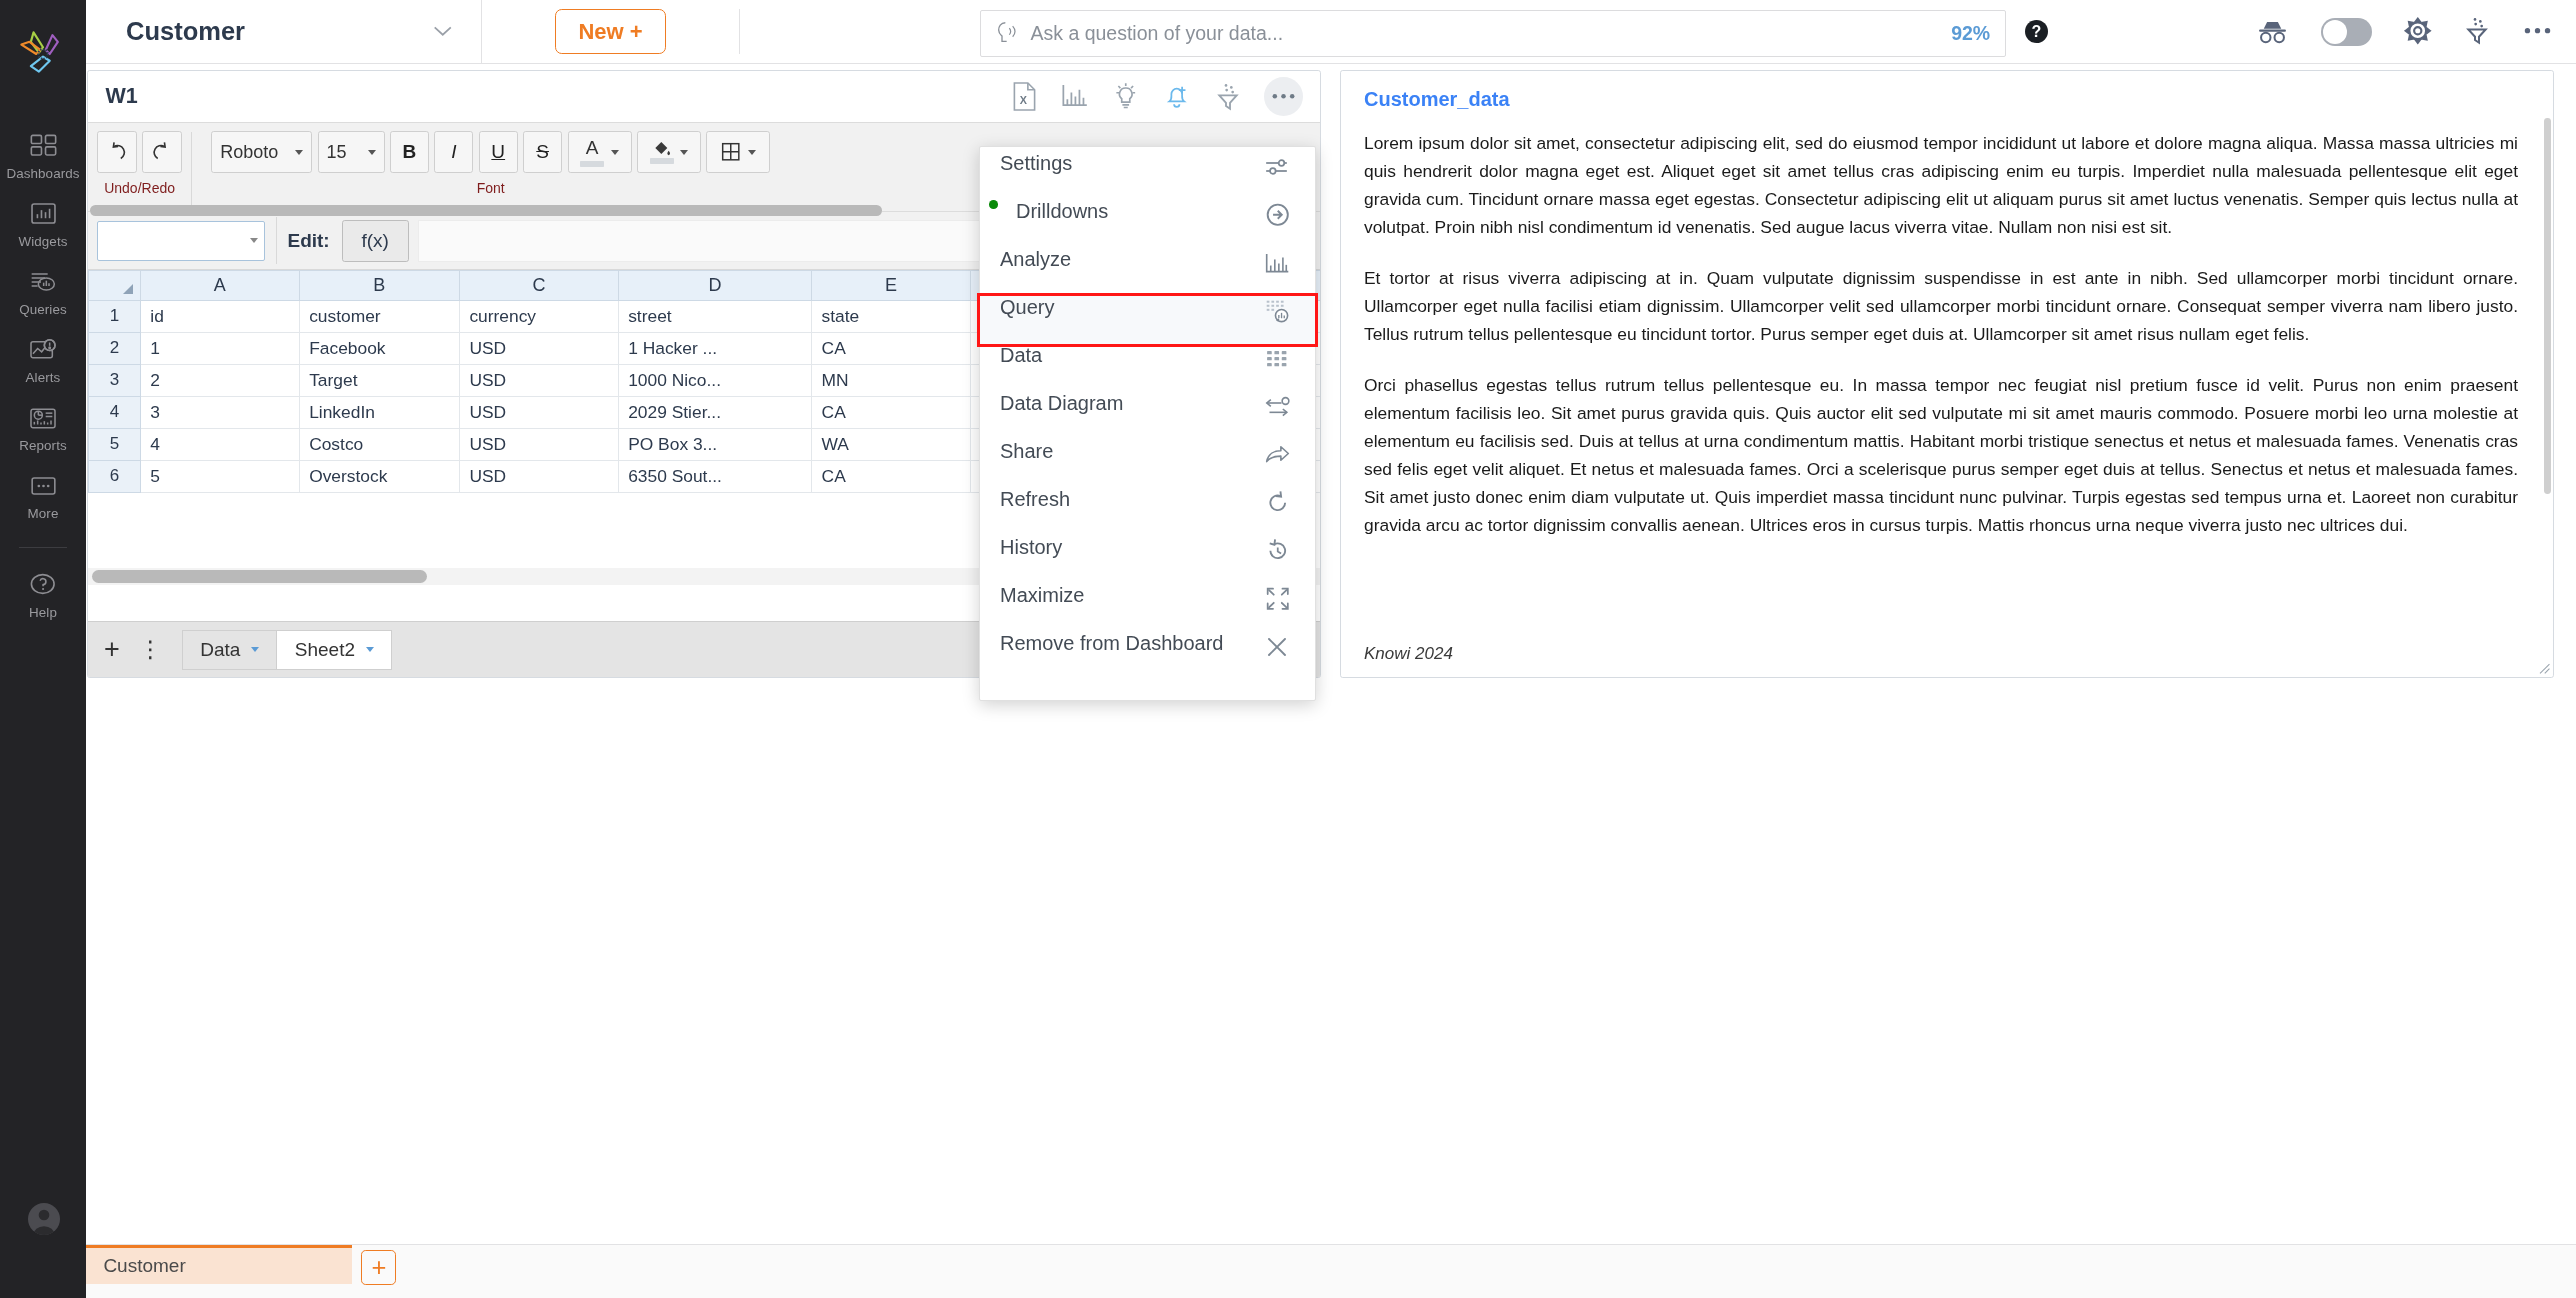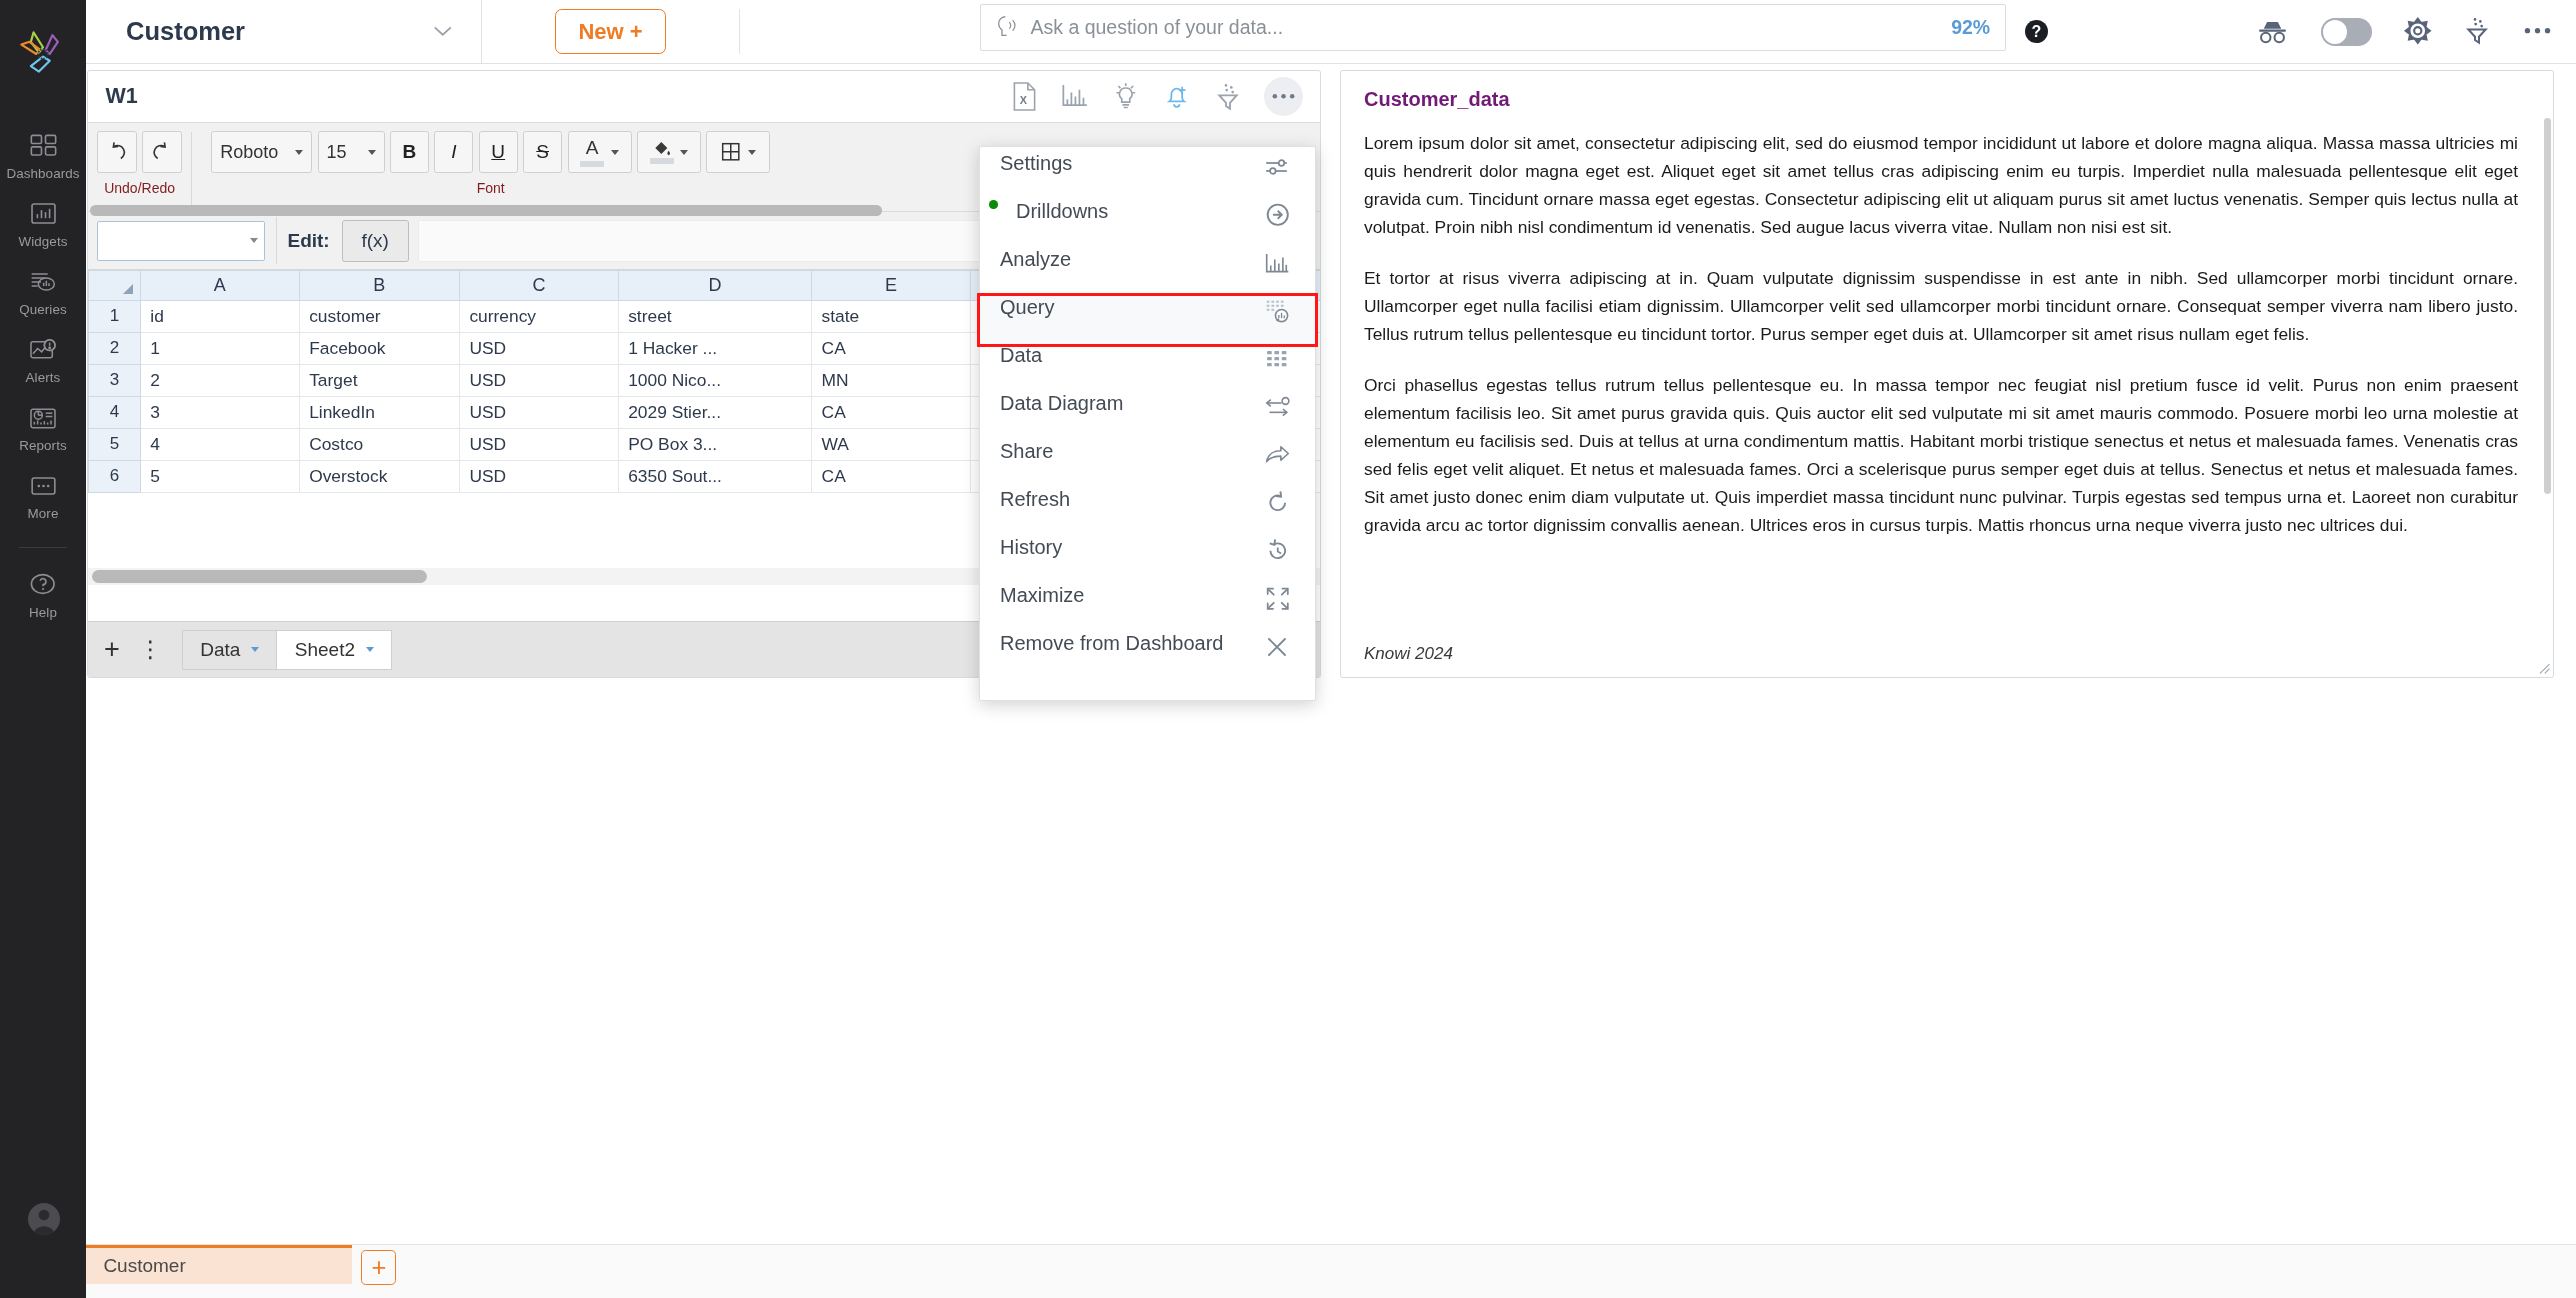--- a/index.html
+++ b/index.html
@@ -45,21 +45,21 @@
   .tb-title { font-size: 25.5px; font-weight: bold; color: #2d3a4d; }
   .tb-caret { margin-left: auto; margin-right: 28px; color: #9aa0a8; }
   .tb-new-wrap { width: 258px; height: 45px; display:flex; align-items:center; justify-content:center;
                  border-right: 0.7px solid #e2e2e4; }
   .btn-new {
     border: 1.3px solid #ef7c23; color: #ef7c23; background:#fff;
     border-radius: 6.7px; font-size: 22px; font-weight: bold;
     padding: 8.7px 22px; cursor: pointer; font-family:"Liberation Sans",sans-serif;
   }
   .searchbar {
-    position: absolute; left: 894px; top: 4px; width: 1026px; height: 47px;
+    position: absolute; left: 894px; top: 10px; width: 1026px; height: 47px;
     border: 0.7px solid #dcdcde; border-radius: 2px; background: #fff;
     display:flex; align-items:center; padding: 0 14.8px;
   }
   .search-ph { color: #8a9098; font-size: 19.5px; margin-left: 10.7px; }
   .search-pct { margin-left: auto; color: #5b9bd5; font-size: 19.5px; font-weight: bold; }
   .tb-right { position: absolute; right: 23px; top: 0; height: 64px; display:flex; align-items:center; gap: 31px; }
   .toggle-pill { width: 51px; height: 28px; border-radius: 14px; background:#a9aeb6; position: relative; cursor:pointer; }
   .toggle-knob { position:absolute; left:2px; top:2px; width:24px; height:24px; border-radius:50%; background:#fff; }
   .help-circle { width:23px;height:23px;border-radius:50%;background:#1b1f24;color:#fff;font-size:16px;font-weight:bold;
                  display:flex;align-items:center;justify-content:center; margin-left: 8px;}
@@ -144,21 +144,21 @@
   .ctxitem .mico { margin-left:auto; width: 29.5px; height:29.5px; display:flex;align-items:center;justify-content:center; }
   .ctxitem .bullet { position:absolute; left: 9.4px; width: 8.7px; height:8.7px; border-radius:50%; background:#0a8a0a; }
   .ctxitem.indent .lbl { margin-left: 16px; }
   .ctxitem.highlight { background:#f7f9fb; outline: 3.4px solid #ff1616; outline-offset:-0.7px; z-index: 3;}
 
   
   .textwidget {
     position:absolute; left: 1340px; top: 70px; width: 1214px; height: 608px;
     background:#ffffff; border:0.7px solid #d6dbe1; border-radius:2.7px; overflow:hidden;
   }
-  .tw-title { font-size: 20px; font-weight:bold; color:#701a75; padding: 17.4px 0 0 23px; }
+  .tw-title { font-size: 20px; font-weight:bold; color:#3b82f6; padding: 17.4px 0 0 23px; }
   .tw-body { padding: 17.4px 35px 0 23px; height: 530px; overflow:hidden; position:relative; }
   .tw-body p { font-size: 17.4px; line-height: 28px; color:#1b1b1b; margin-bottom: 23px; text-align: justify;}
   .tw-foot { position:absolute; left: 23px; bottom: 13.4px; font-size:17px; font-style: italic; color:#3a3a3a; }
   .tw-scroll { position:absolute; right: 2px; top: 47px; width: 6.7px; height: 510px; }
   .tw-scroll-thumb { width:6.7px; height: 376px; background:#cfcfcf; border-radius: 3.4px; }
   .tw-resize { position:absolute; right:2.7px; bottom:2.7px; width:14.8px; height:14.8px; }
 
   
   .bottombar { position:absolute; left:86px; bottom:0; width:2490px; height: 55px; background:#fafafa;
                border-top:0.7px solid #e2e2e4; display:flex; align-items:flex-start; }

